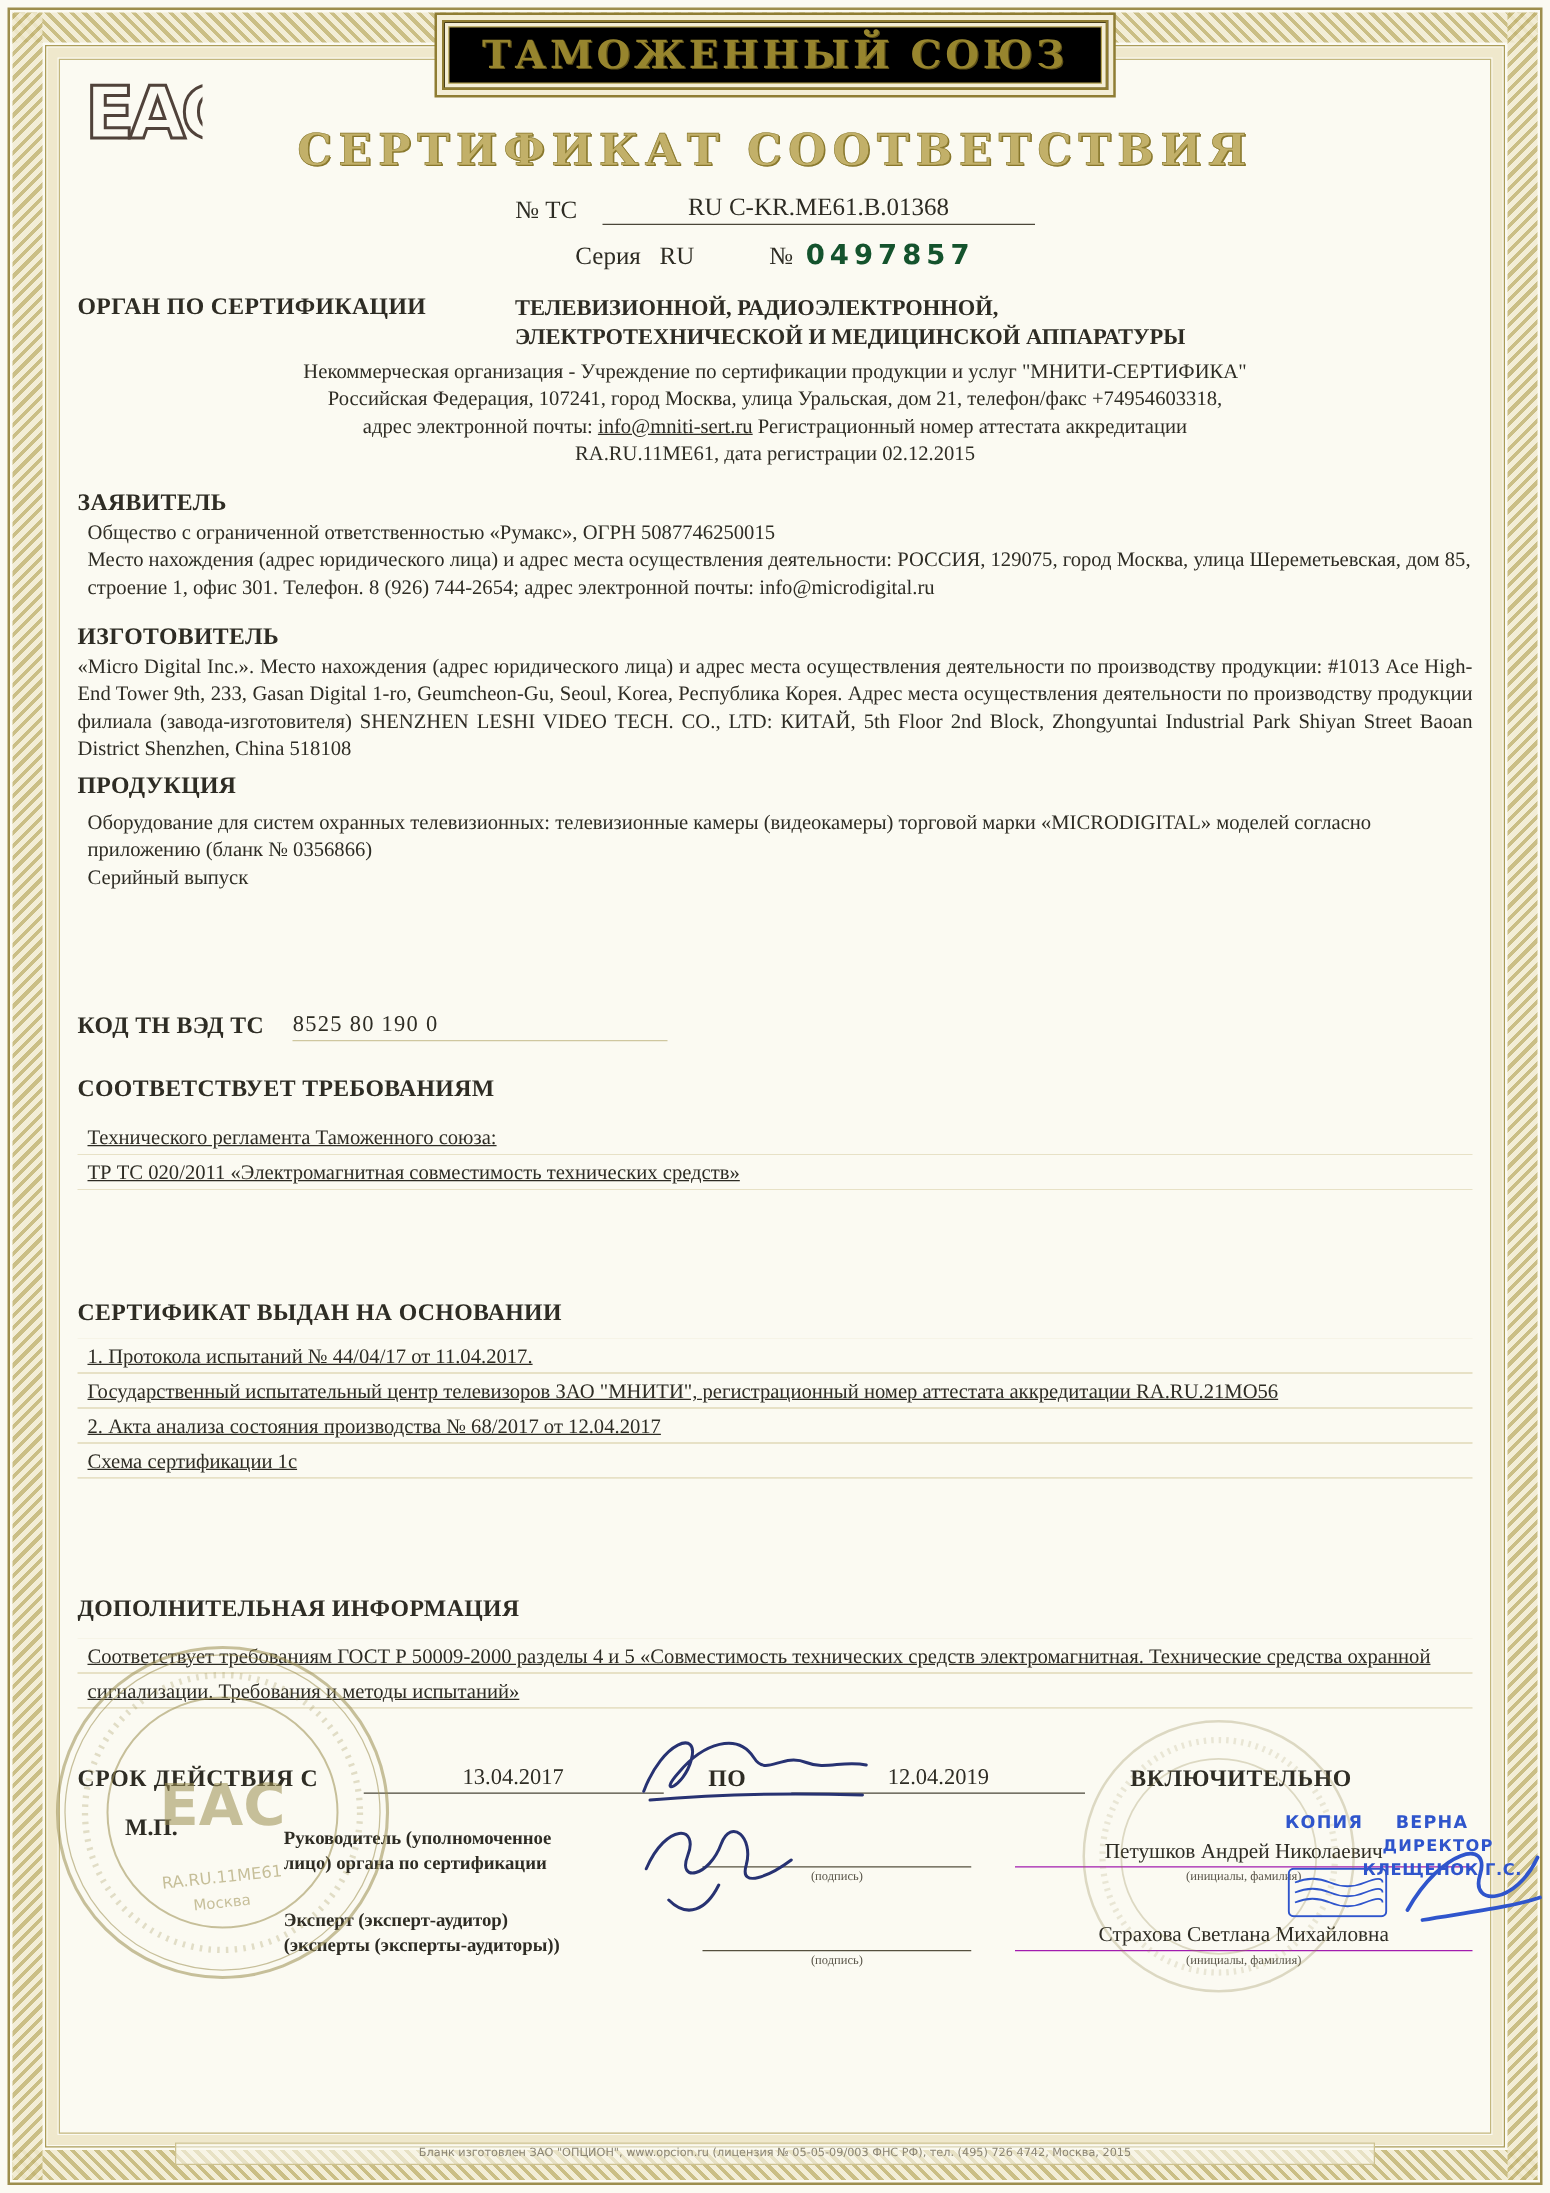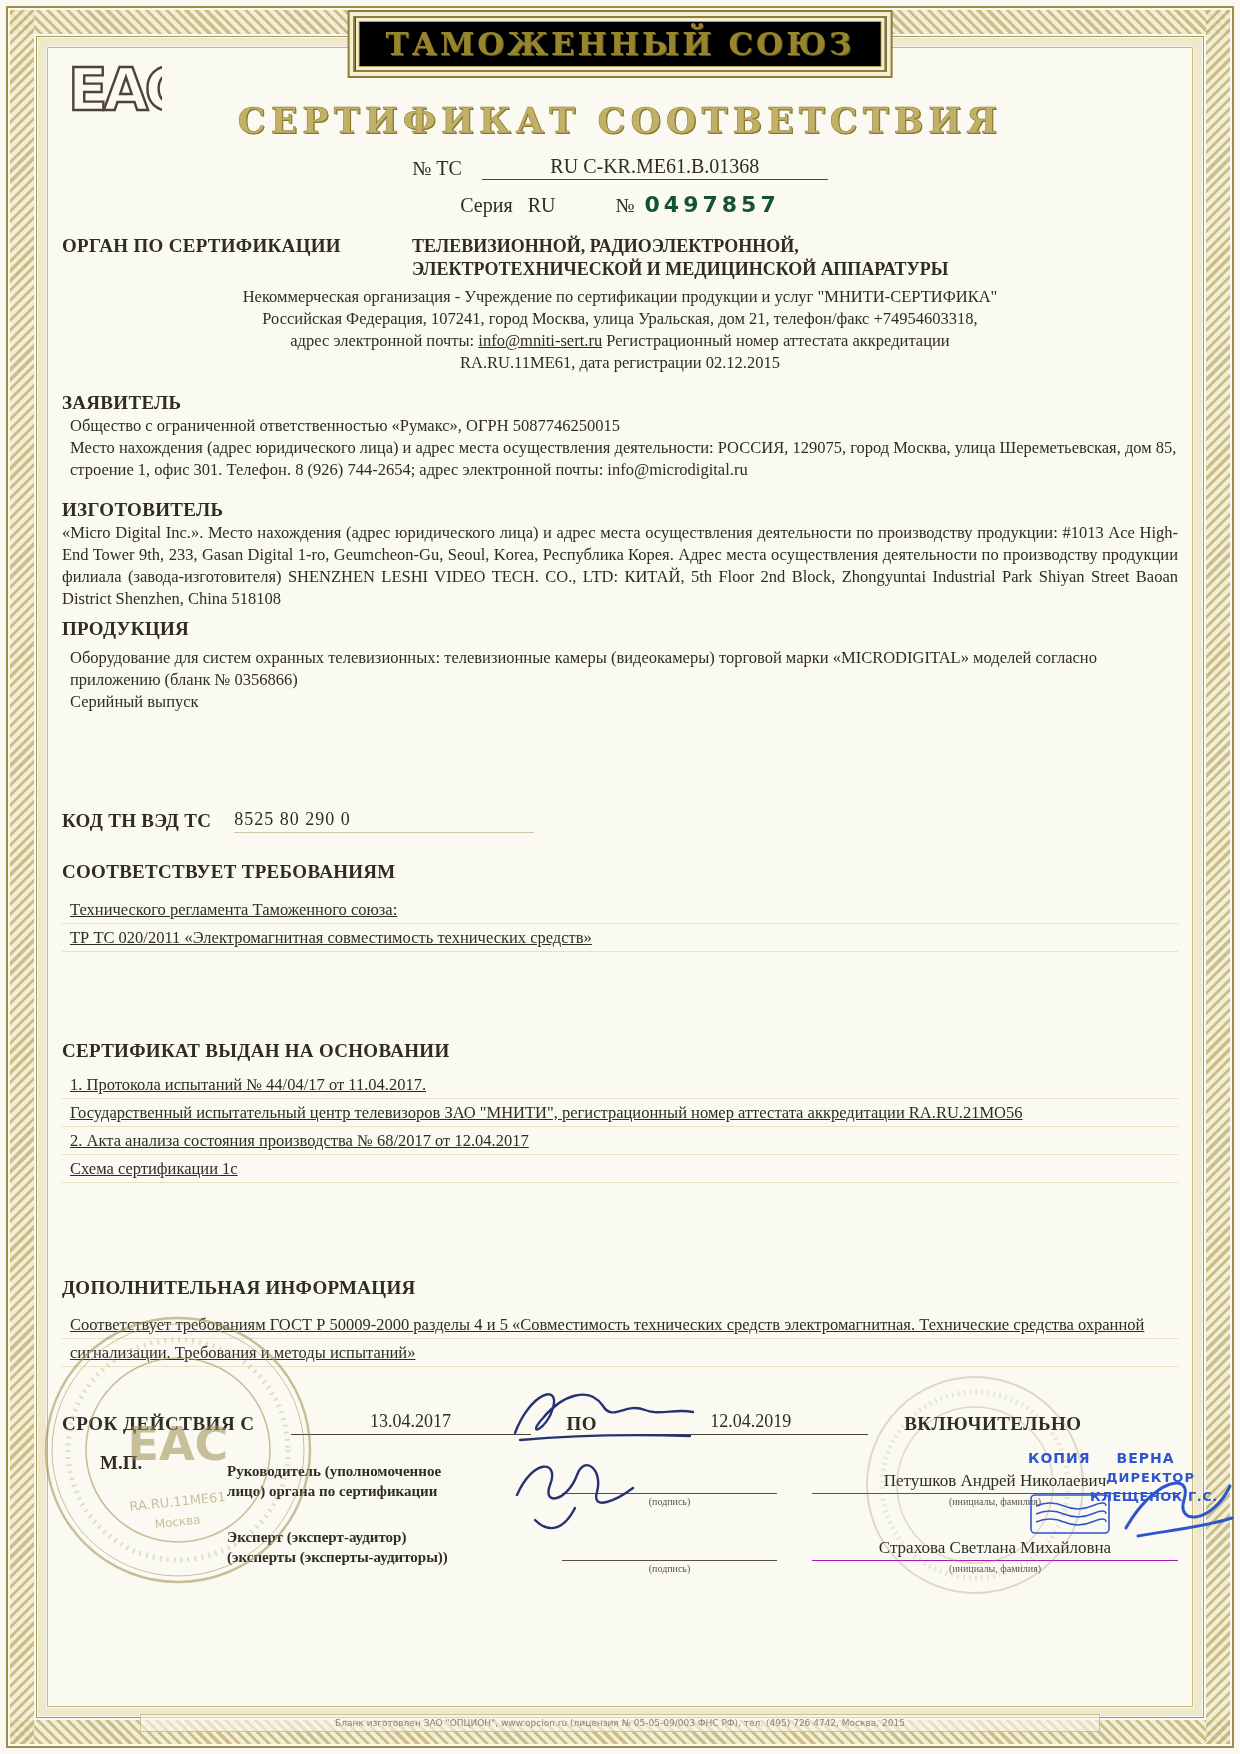--- a/index.html
+++ b/index.html
@@ -169,21 +169,21 @@
   </div>
 
   <div class="sec" style="margin-top:6px;">
     <div class="sec-heading">ПРОДУКЦИЯ</div>
     <div style="padding-left:8px;margin-top:6px;">Оборудование для систем охранных телевизионных: телевизионные камеры (видеокамеры) торговой марки «MICRODIGITAL» моделей согласно приложению (бланк № 0356866)</div>
     <div style="padding-left:8px;">Серийный выпуск</div>
   </div>
 
   <div class="tnved-row">
     <span class="sec-heading">КОД ТН ВЭД ТС</span>
-    <span class="tnved-val">8525 80 290 0</span>
+    <span class="tnved-val">8525 80 190 0</span>
   </div>
 
   <div class="sec" style="margin-top:26px;">
     <div class="sec-heading">СООТВЕТСТВУЕТ ТРЕБОВАНИЯМ</div>
     <div class="ruled" style="padding-left:8px;margin-top:12px;">
       <div>Технического регламента Таможенного союза:</div>
       <div>ТР ТС 020/2011 «Электромагнитная совместимость технических средств»</div>
     </div>
   </div>
 

